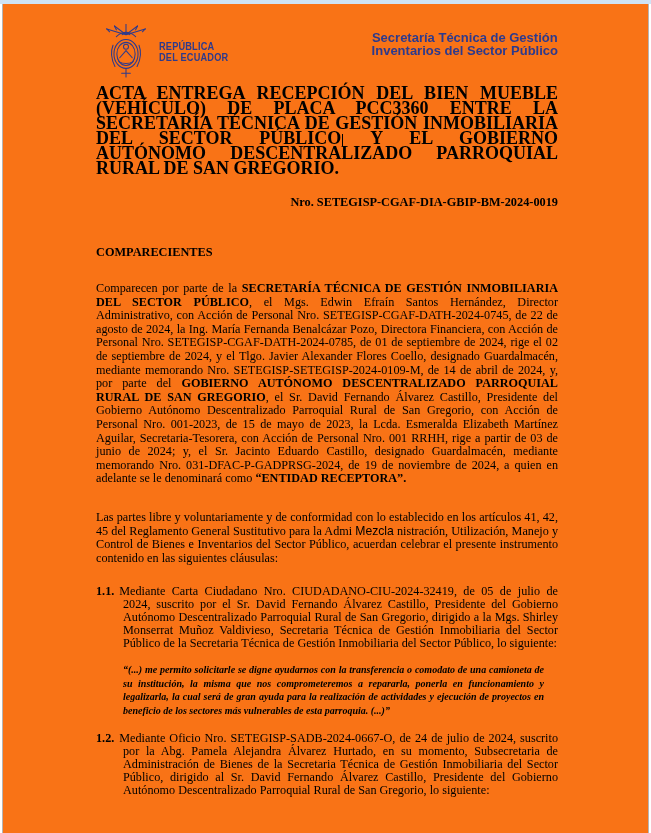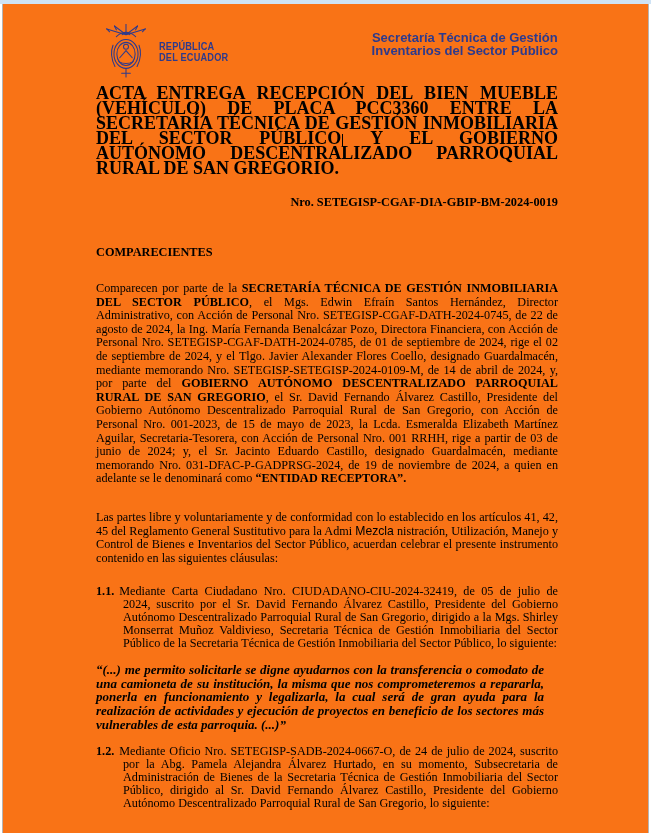--- a/index.html
+++ b/index.html
@@ -72,22 +72,22 @@
   .para + .para{margin-top:25px;}
   .clause{margin-top:19px;}
   .item{
     margin-top:20px;
     font-size:12.2px;line-height:13px;
     text-align:justify;
     padding-left:27px;text-indent:-27px;
   }
   .item .num{font-weight:bold;margin-right:5px;}
   .quote{
-    margin-top:13px;margin-right:14px;
-    font-size:13px;line-height:13.6px;
+    margin-top:13px;margin-left:27px;margin-right:14px;
+    font-size:10px;line-height:13.6px;
     text-align:justify;
   }
   .item + .item, .quote + .item{margin-top:14px;}
   .caret{
     display:inline-block;width:1px;height:12px;
     background:#000;vertical-align:-2px;margin:0 1px;
   }
 </style>
 </head>
 <body>

